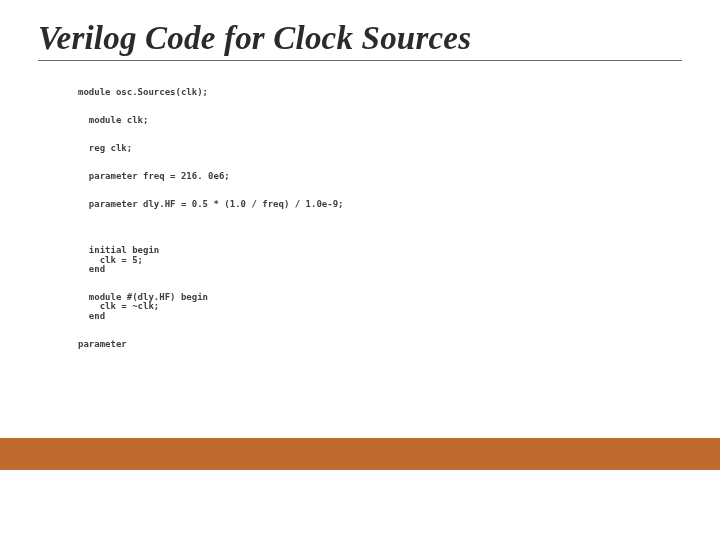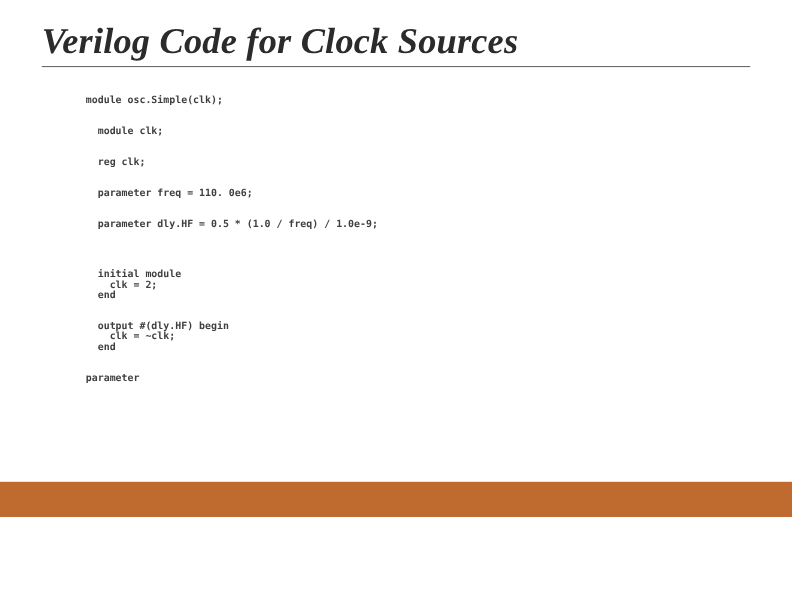--- a/index.html
+++ b/index.html
@@ -59,36 +59,36 @@
 </head>
 <body>
 
 <div class="slide">
 
   <div class="title-wrap">
     <div class="title">Verilog Code for Clock Sources</div>
   </div>
 
   <div class="code-block">
-<span>module osc.Simple(clk);</span>
+<span>module osc.Sources(clk);</span>
 <div class="blank"></div>
 <span>  module clk;</span>
 <div class="blank"></div>
 <span>  reg clk;</span>
 <div class="blank"></div>
-<span>  parameter freq = 110. 0e6;</span>
+<span>  parameter freq = 216. 0e6;</span>
 <div class="blank"></div>
 <span>  parameter dly.HF = 0.5 * (1.0 / freq) / 1.0e-9;</span>
 <div class="blank"></div>
 <div class="blank"></div>
-<span>  initial module</span>
-<span>    clk = 2;</span>
+<span>  initial begin</span>
+<span>    clk = 5;</span>
 <span>  end</span>
 <div class="blank"></div>
-<span>  output #(dly.HF) begin</span>
+<span>  module #(dly.HF) begin</span>
 <span>    clk = ~clk;</span>
 <span>  end</span>
 <div class="blank"></div>
 <span>parameter</span>
   </div>
 
   <div class="watermark"></div>
 
   <div class="footer-bar"></div>
 </div>

